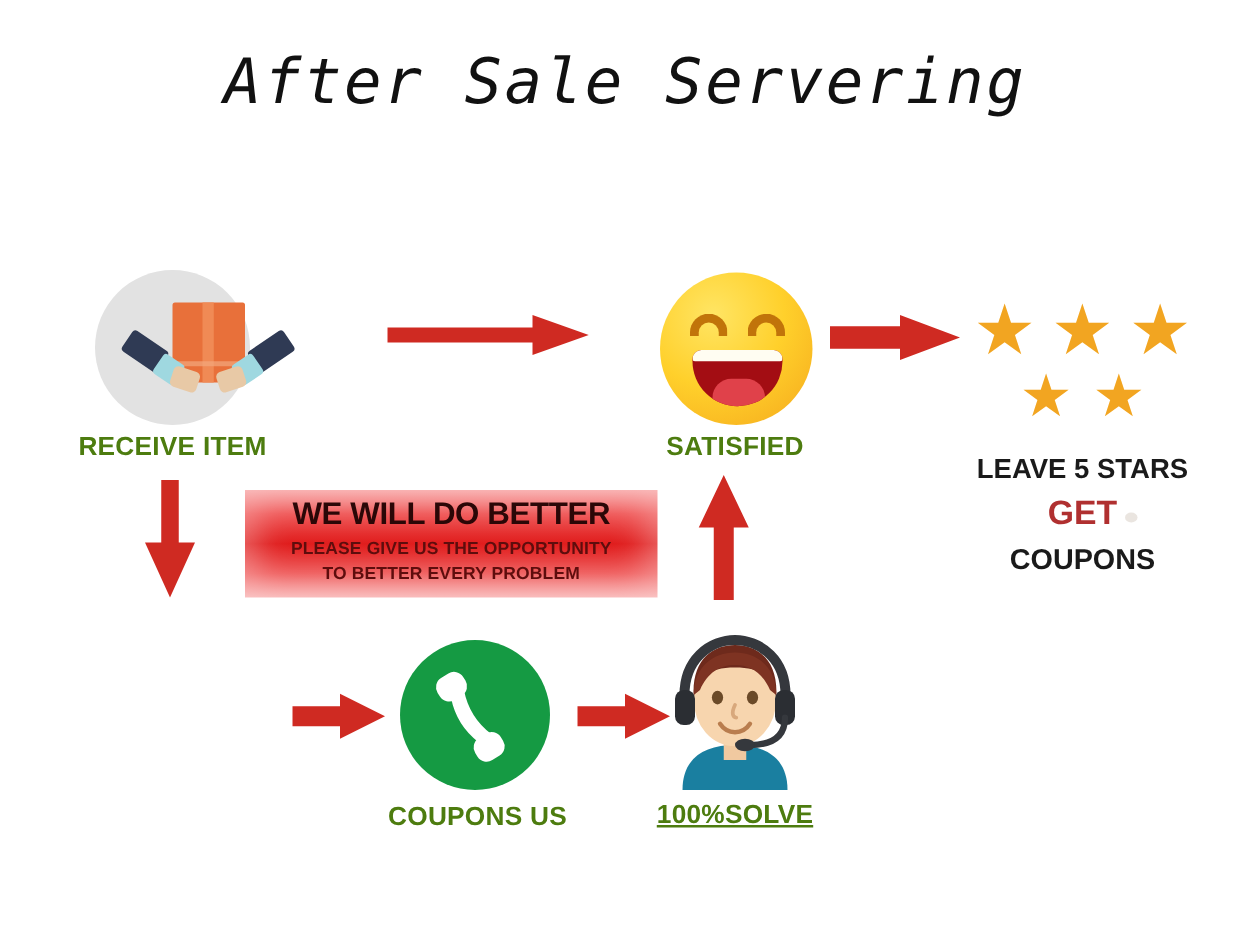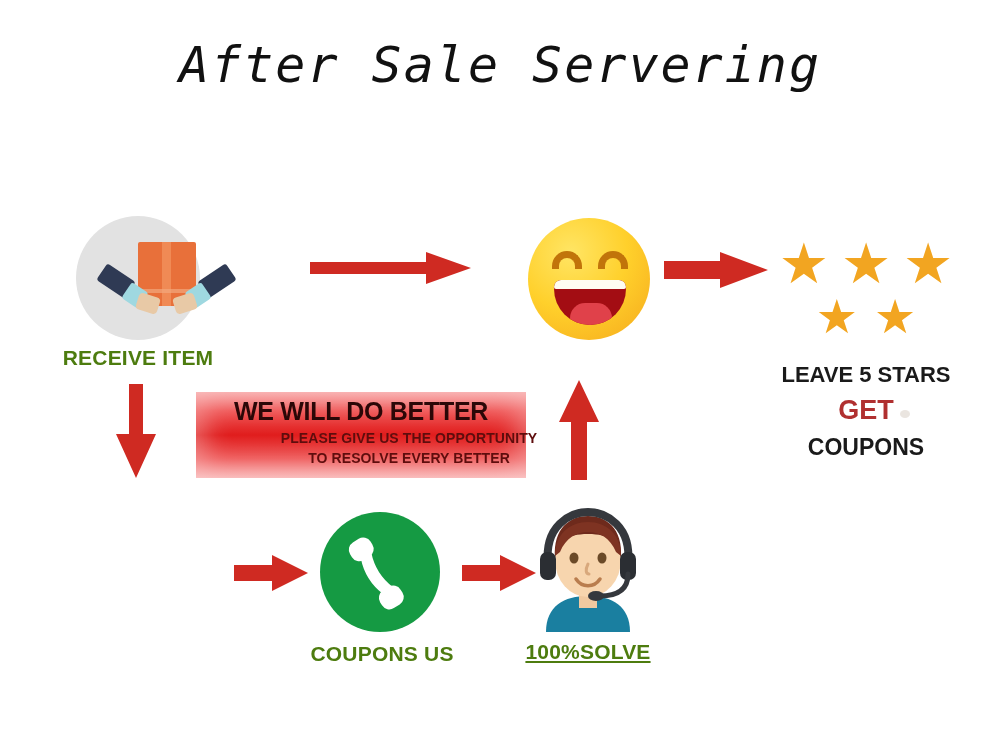--- a/index.html
+++ b/index.html
@@ -274,21 +274,20 @@
   #banner-sub-1, #banner-sub-2 {
     position: absolute;
     width: 100%;
     text-align: center;
     font-family: "Liberation Sans", sans-serif;
     font-weight: bold;
     font-size: 14px;
     letter-spacing: 0.1px;
     color: #5e0d0d;
     white-space: nowrap;
-    margin-left: 48px;
   }
   #banner-sub-1 { top: 38px; }
   #banner-sub-2 { top: 58px; }
 
   
   .arrow { position: absolute; }
   #arrow-receive-to-satisfied { left: 308px; top: 248px; width: 165px; height: 40px; }
   #arrow-satisfied-to-stars   { left: 662px; top: 250px; width: 108px; height: 40px; }
   #arrow-receive-to-unsat     { left: 112px; top: 382px; width: 48px;  height: 98px; }
   #arrow-solve-to-satisfied   { left: 556px; top: 378px; width: 46px;  height: 104px; }
@@ -318,20 +317,21 @@
   </div>
 
   <div class="node" id="satisfied-node">
     <div class="emoji-face" id="satisfied-face"></div>
     <div class="eye-arc l"></div>
     <div class="eye-arc r"></div>
     <div id="smile-mouth">
       <div id="smile-teeth"></div>
       <div id="smile-tongue"></div>
     </div>
+    <div class="node-label">SATISFIED</div>
   </div>
 
 
   <div class="node" id="contact-us-node">
     <div id="phone-circle"></div>
     <svg id="phone-handset" viewBox="0 0 100 100">
       <g transform="rotate(-32 50 50)" fill="#ffffff" stroke="#ffffff" stroke-width="2">
         <rect x="36" y="6" width="26" height="22" rx="9"></rect>
         <rect x="36" y="72" width="26" height="22" rx="9"></rect>
         <path d="M44 26 C 38 42, 38 58, 44 74 L 56 74 C 50 58, 50 42, 56 26 Z"></path>
@@ -381,21 +381,21 @@
     </div>
     <div class="coupon-line" id="leave-5-stars-label">LEAVE 5 STARS</div>
     <div class="coupon-line" id="get-label">GET</div>
     <div id="smudge"></div>
     <div class="coupon-line" id="coupons-label">COUPONS</div>
   </div>
 
   <div id="better-banner">
     <div id="banner-headline">WE WILL DO BETTER</div>
     <div id="banner-sub-1">PLEASE GIVE US THE OPPORTUNITY</div>
-    <div id="banner-sub-2">TO RESOLVE EVERY BETTER</div>
+    <div id="banner-sub-2">TO BETTER EVERY PROBLEM</div>
   </div>
 
   <svg class="arrow" id="arrow-receive-to-satisfied" viewBox="0 0 165 40">
     <path d="M2 14 L 118 14 L 118 4 L 163 20 L 118 36 L 118 26 L 2 26 Z" fill="#cf2a22"></path>
   </svg>
 
   <svg class="arrow" id="arrow-satisfied-to-stars" viewBox="0 0 108 40">
     <path d="M2 11 L 58 11 L 58 2 L 106 20 L 58 38 L 58 29 L 2 29 Z" fill="#cf2a22"></path>
   </svg>
 

